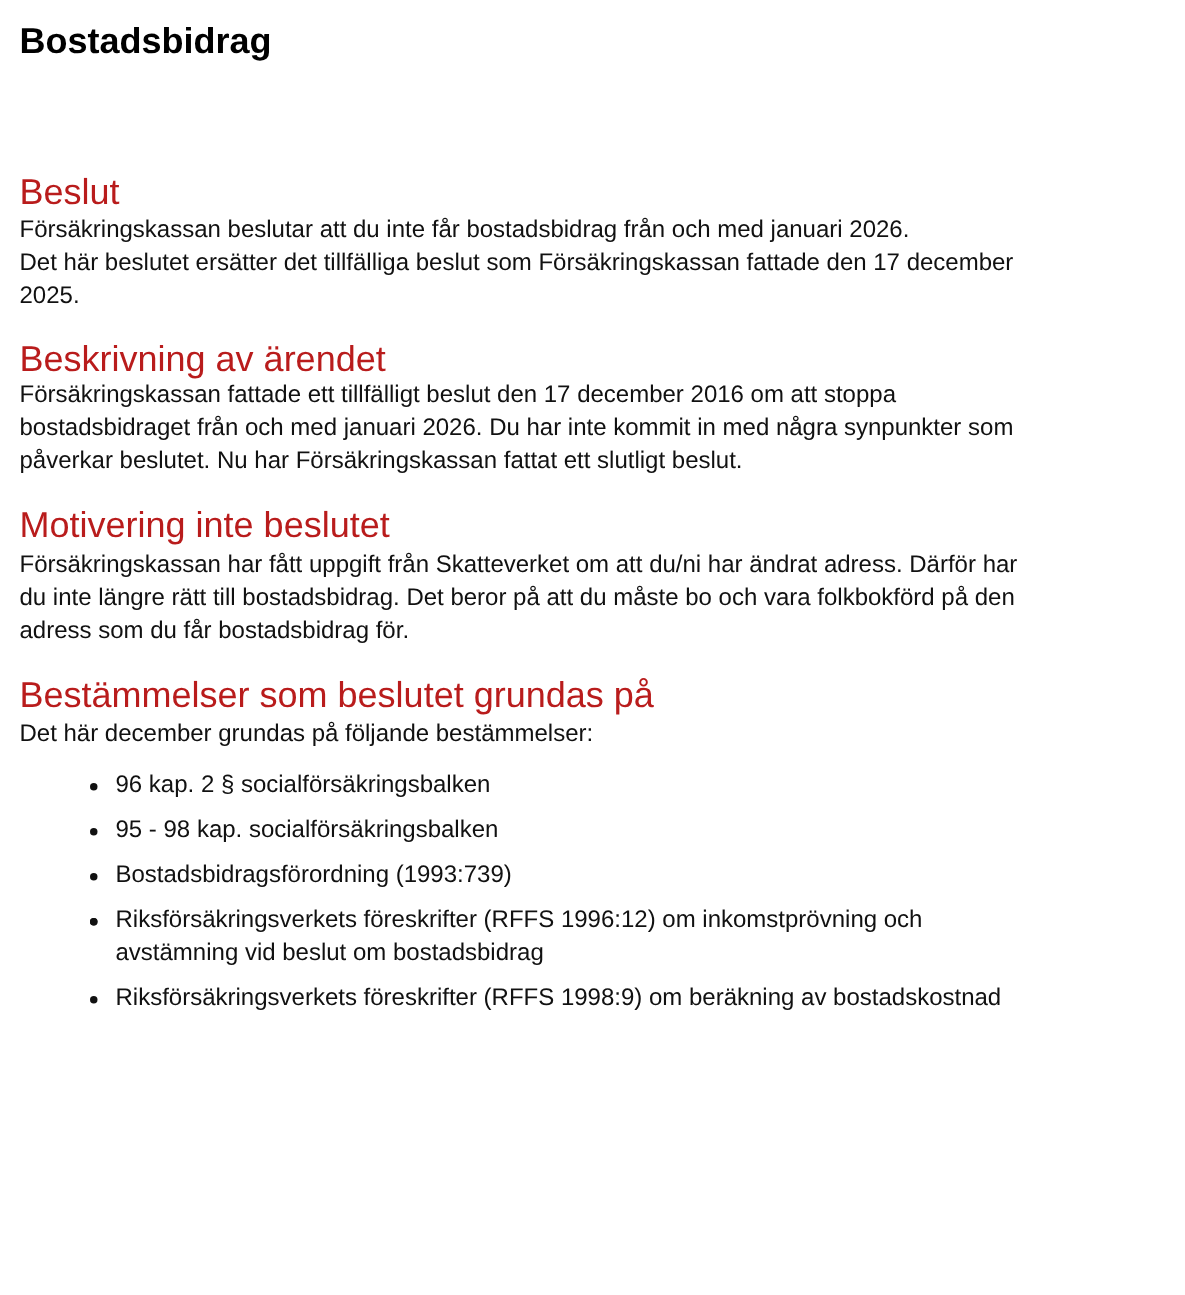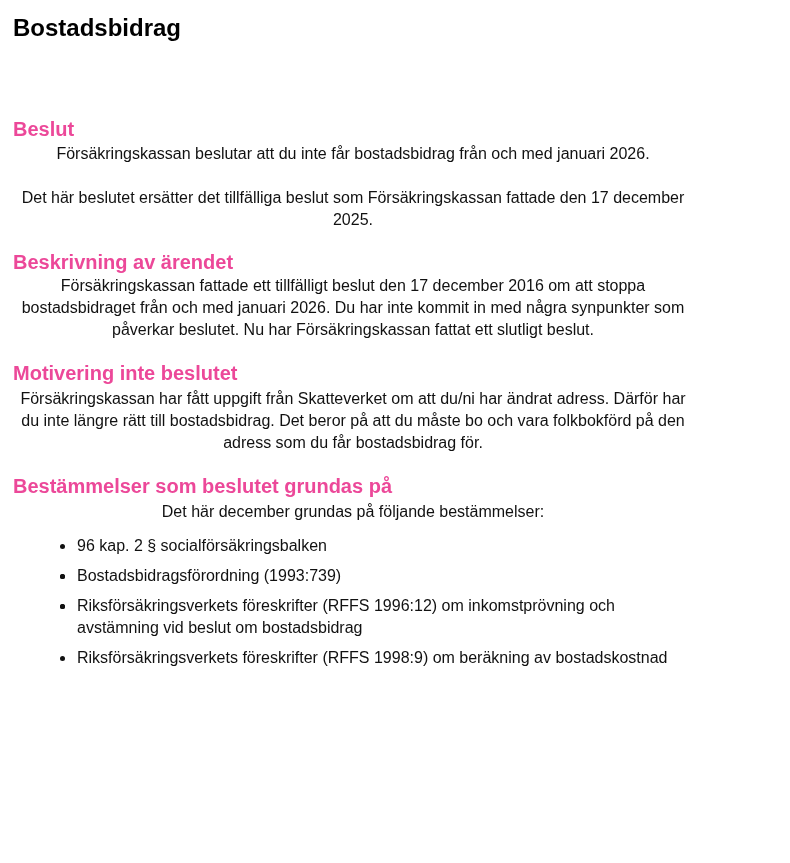--- a/index.html
+++ b/index.html
@@ -21,35 +21,34 @@
     }
     h1 {
       font-size: 24px;
       font-weight: bold;
       margin: 0;
       padding-top: 14px;
       line-height: 28px;
       color: #000;
     }
     h2 {
-      font-size: 20px;
-      font-weight: bold;
+      font-size: 24px;
+      font-weight: normal;
       margin: 0;
       line-height: 24px;
-      color: #ec4899;
+      color: #b91c1c;
     }
     p {
       font-size: 16px;
       line-height: 22px;
       margin: 0;
-      text-align: center;
     }
     .sec-beslut { margin-top: 75px; }
     .sec-beslut h2 { margin-bottom: 2px; }
-    .sec-beslut p.second { margin-top: 22px; }
+    .sec-beslut p.second { }
     .sec-beskrivning { margin-top: 19px; }
     .sec-beskrivning h2 { margin-bottom: 1px; }
     .sec-motivering { margin-top: 20px; }
     .sec-motivering h2 { margin-bottom: 3px; }
     .sec-bestammelser { margin-top: 20px; }
     .sec-bestammelser h2 { margin-bottom: 3px; }
     ul {
       list-style: none;
       margin: 12px;
       padding: 0 0 0 52px;
@@ -91,20 +90,20 @@
   <section class="sec-motivering">
     <h2>Motivering inte beslutet</h2>
     <p>Försäkringskassan har fått uppgift från Skatteverket om att du/ni har ändrat adress. Därför har du inte längre rätt till bostadsbidrag. Det beror på att du måste bo och vara folkbokförd på den adress som du får bostadsbidrag för.</p>
   </section>
 
   <section class="sec-bestammelser">
     <h2>Bestämmelser som beslutet grundas på</h2>
     <p>Det här december grundas på följande bestämmelser:</p>
     <ul>
       <li><span class="bullet"></span><span>96 kap. 2 § socialförsäkringsbalken</span></li>
-      <li><span class="bullet"></span></li>
+      <li><span class="bullet"></span><span>95 - 98 kap. socialförsäkringsbalken</span></li>
       <li><span class="bullet"></span><span>Bostadsbidragsförordning (1993:739)</span></li>
       <li><span class="bullet"></span></li>
       <li><span class="bullet"></span><span>Riksförsäkringsverkets föreskrifter (RFFS 1996:12) om inkomstprövning och avstämning vid beslut om bostadsbidrag</span></li>
       <li><span class="bullet"></span><span>Riksförsäkringsverkets föreskrifter (RFFS 1998:9) om beräkning av bostadskostnad</span></li>
     </ul>
   </section>
 </div>
 
 </body></html>

